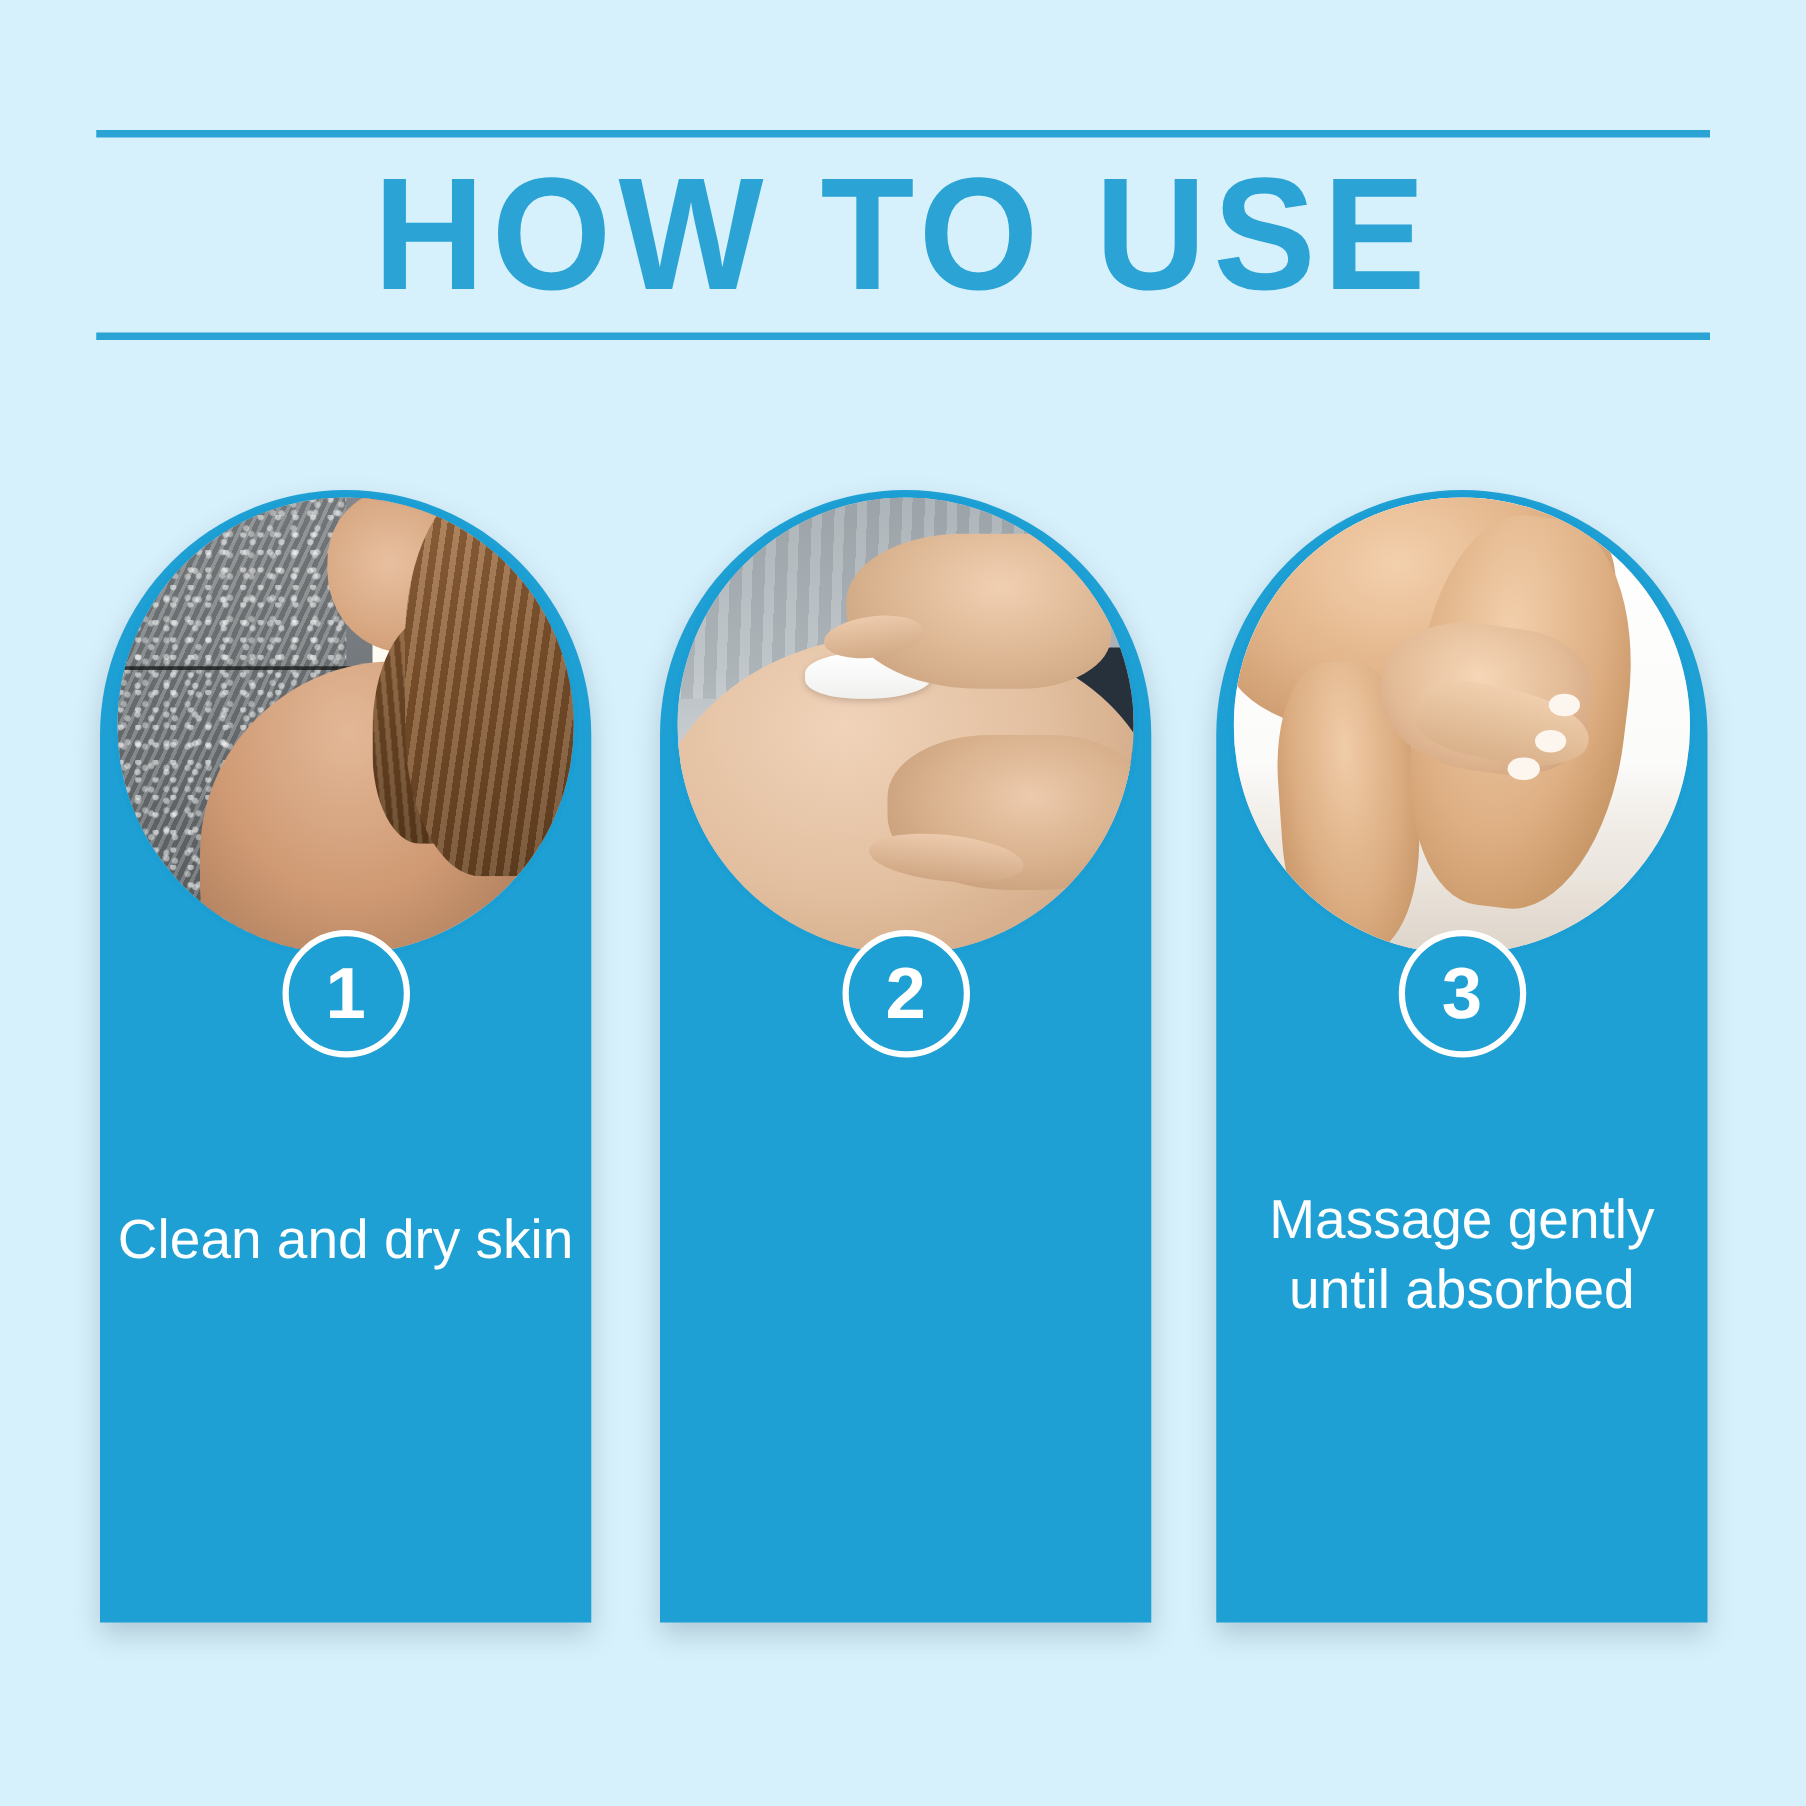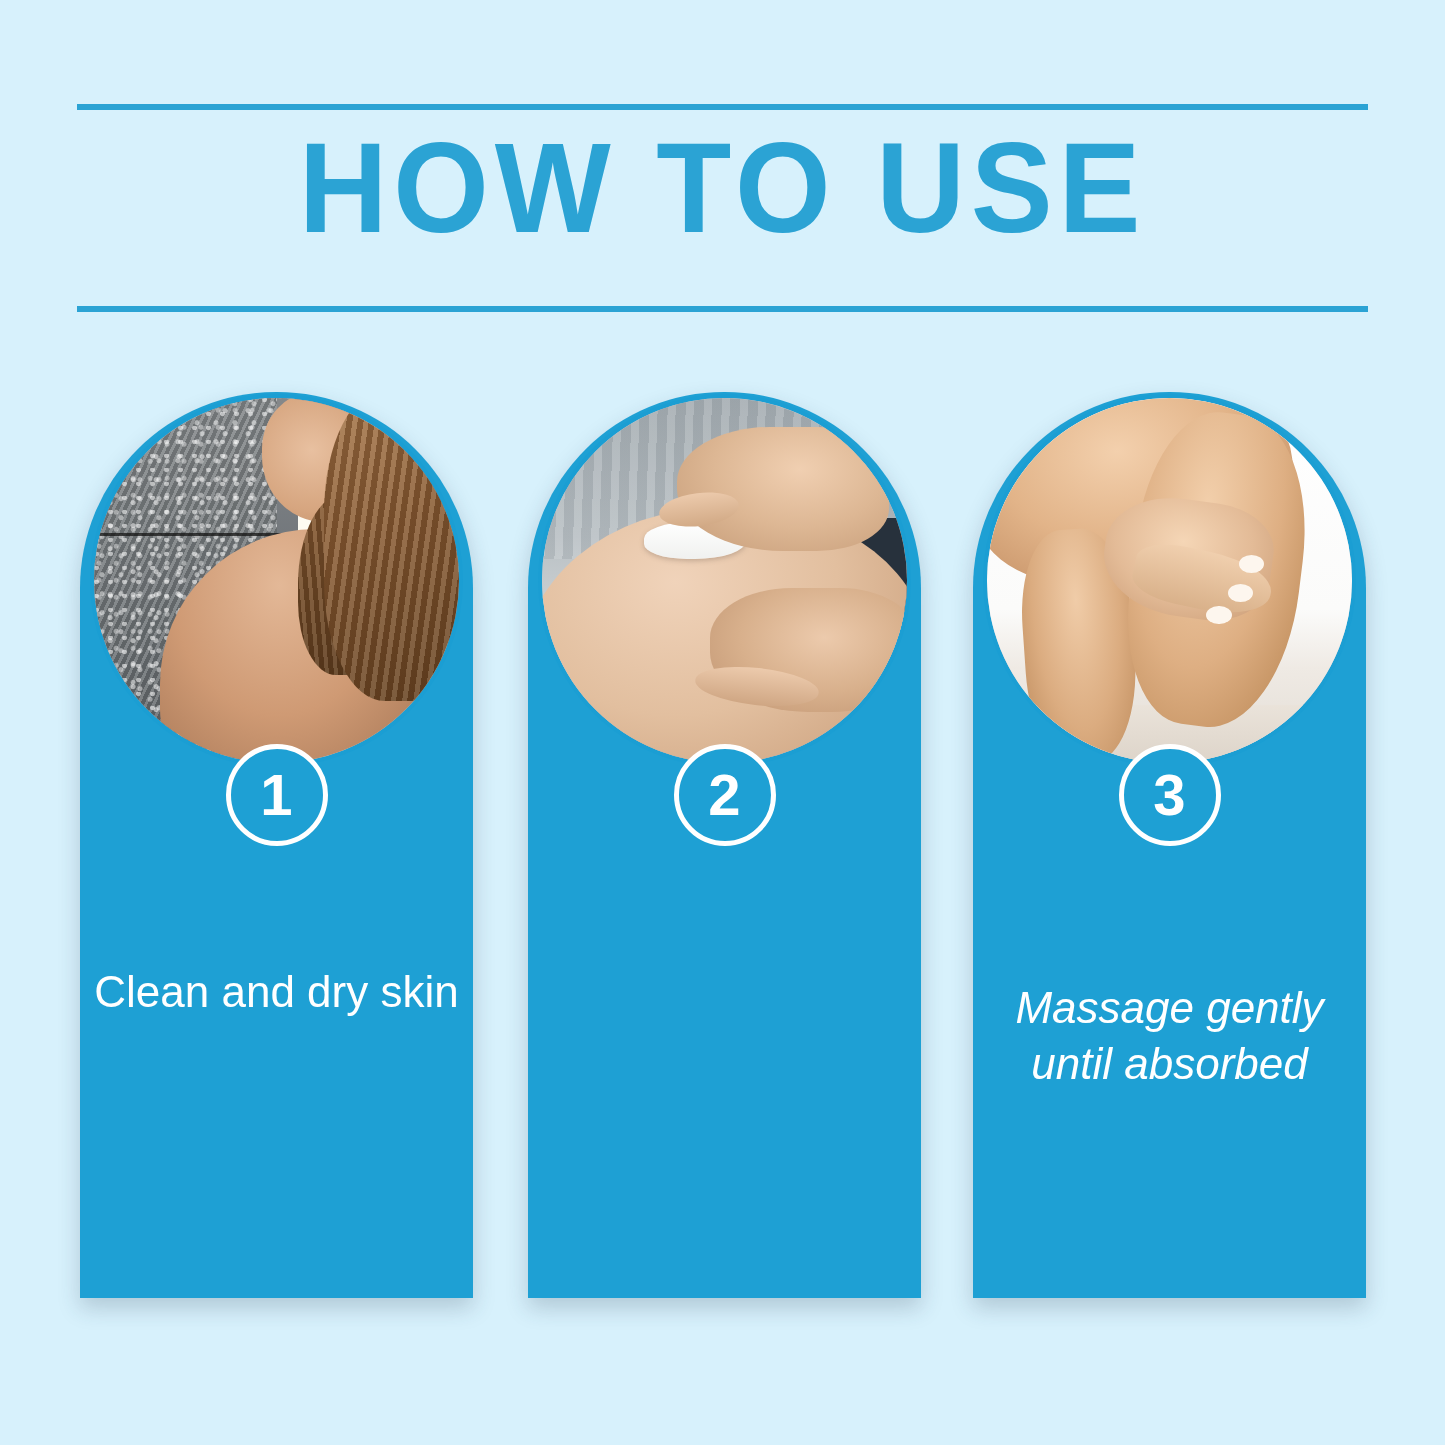--- a/index.html
+++ b/index.html
@@ -14,21 +14,21 @@
     overflow: hidden;
     position: relative;
   }
 
   
   .header {
     position: absolute;
     left: 77px;
     top: 104px;
     width: 1291px;
-    height: 208px;
+    height: 168px;
   }
   .rule {
     position: absolute;
     left: 0;
     width: 100%;
     height: 6px;
     background: #2ba3d4;
   }
   .rule.top { top: 0; }
   .rule.bottom { bottom: 0; }
@@ -127,21 +127,21 @@
     left: 14px;
     width: 365px;
     text-align: center;
     color: #ffffff;
     font-size: 44px;
     line-height: 1.27;
     font-weight: 300;
   }
   .card-1 .caption { top: 572px; }
   .card-2 .caption { top: 480px; font-size: 43px; }
-  .card-3 .caption { top: 588px; font-style: italic; }
+  .card-3 .caption { top: 556px; }
 
   
   
   .p1-wall {
     position: absolute;
     left: 0; top: 0; width: 58%; height: 100%;
     background:
       radial-gradient(circle at 18% 12%, rgba(255,255,255,.55) 0 2px, transparent 3px),
       radial-gradient(circle at 42% 30%, rgba(255,255,255,.45) 0 2px, transparent 3px),
       radial-gradient(circle at 70% 55%, rgba(255,255,255,.50) 0 2px, transparent 3px),

